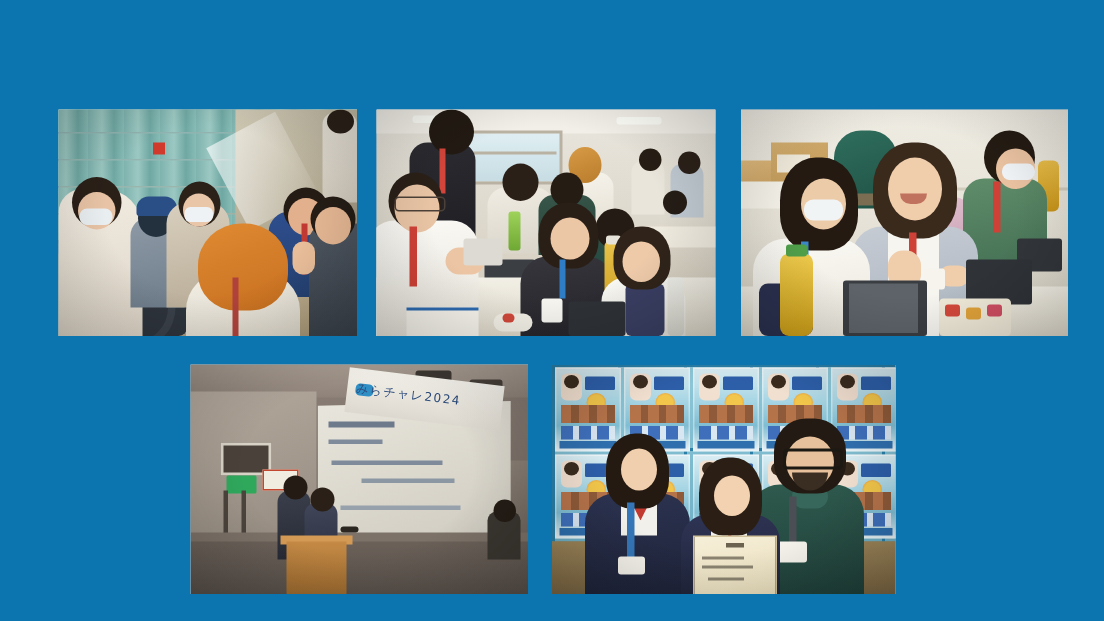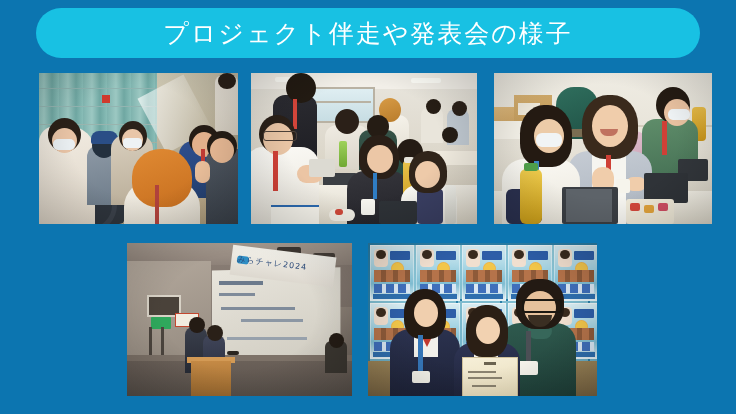--- a/index.html
+++ b/index.html
@@ -349,23 +349,20 @@
 
   
   .vig{position:absolute;inset:0;pointer-events:none;
     background:radial-gradient(ellipse at 50% 45%,rgba(0,0,0,0) 48%,rgba(0,0,0,.20) 100%);}
 </style>
 </head>
 <body>
 
 <div id="slide">
 
-  <div id="title-banner">
-    <div id="title-text">プロジェクト伴走や発表会の様子</div>
-  </div>
 
   <div class="photo" id="photo-1">
     <div class="ph-inner">
       <div class="bg ly"></div>
       <div class="seatrow ly" style="top:-2px"></div>
       <div class="seatrow ly" style="top:16px"></div>
       <div class="seatrow ly" style="top:34px"></div>
       <div class="seatrow ly" style="top:52px"></div>
       <div class="seatrow ly" style="top:70px"></div>
       <div class="ly" id="p1-wall"></div>

